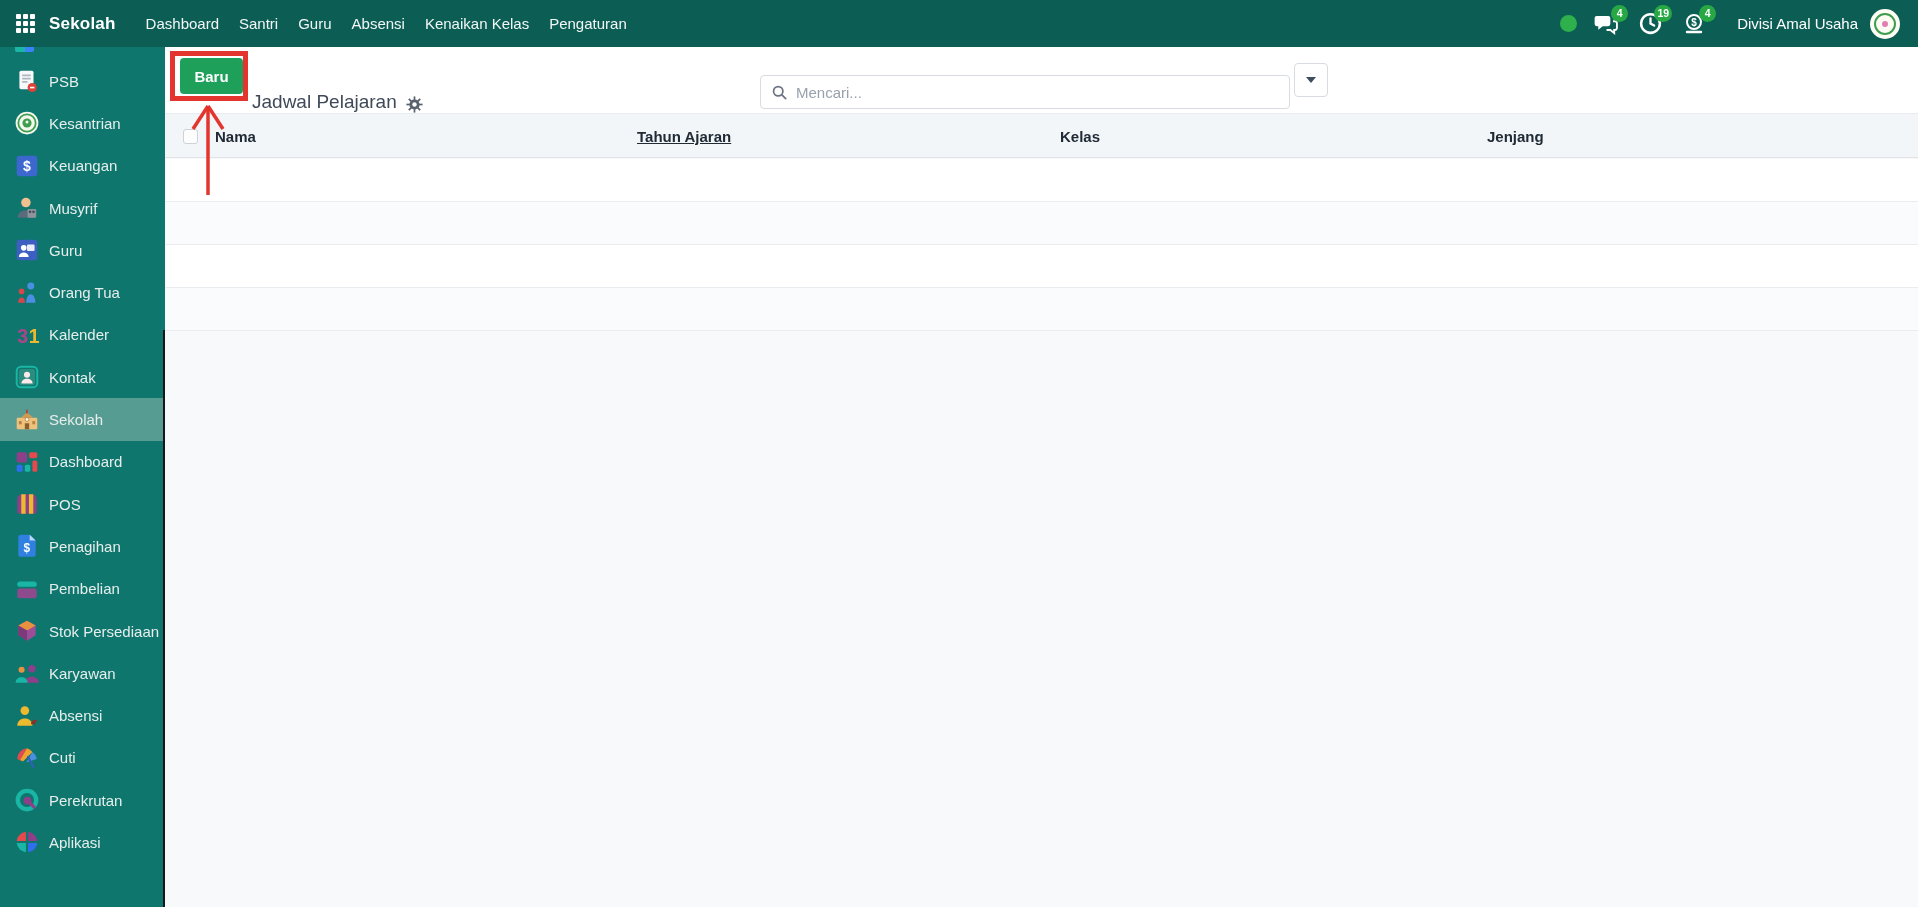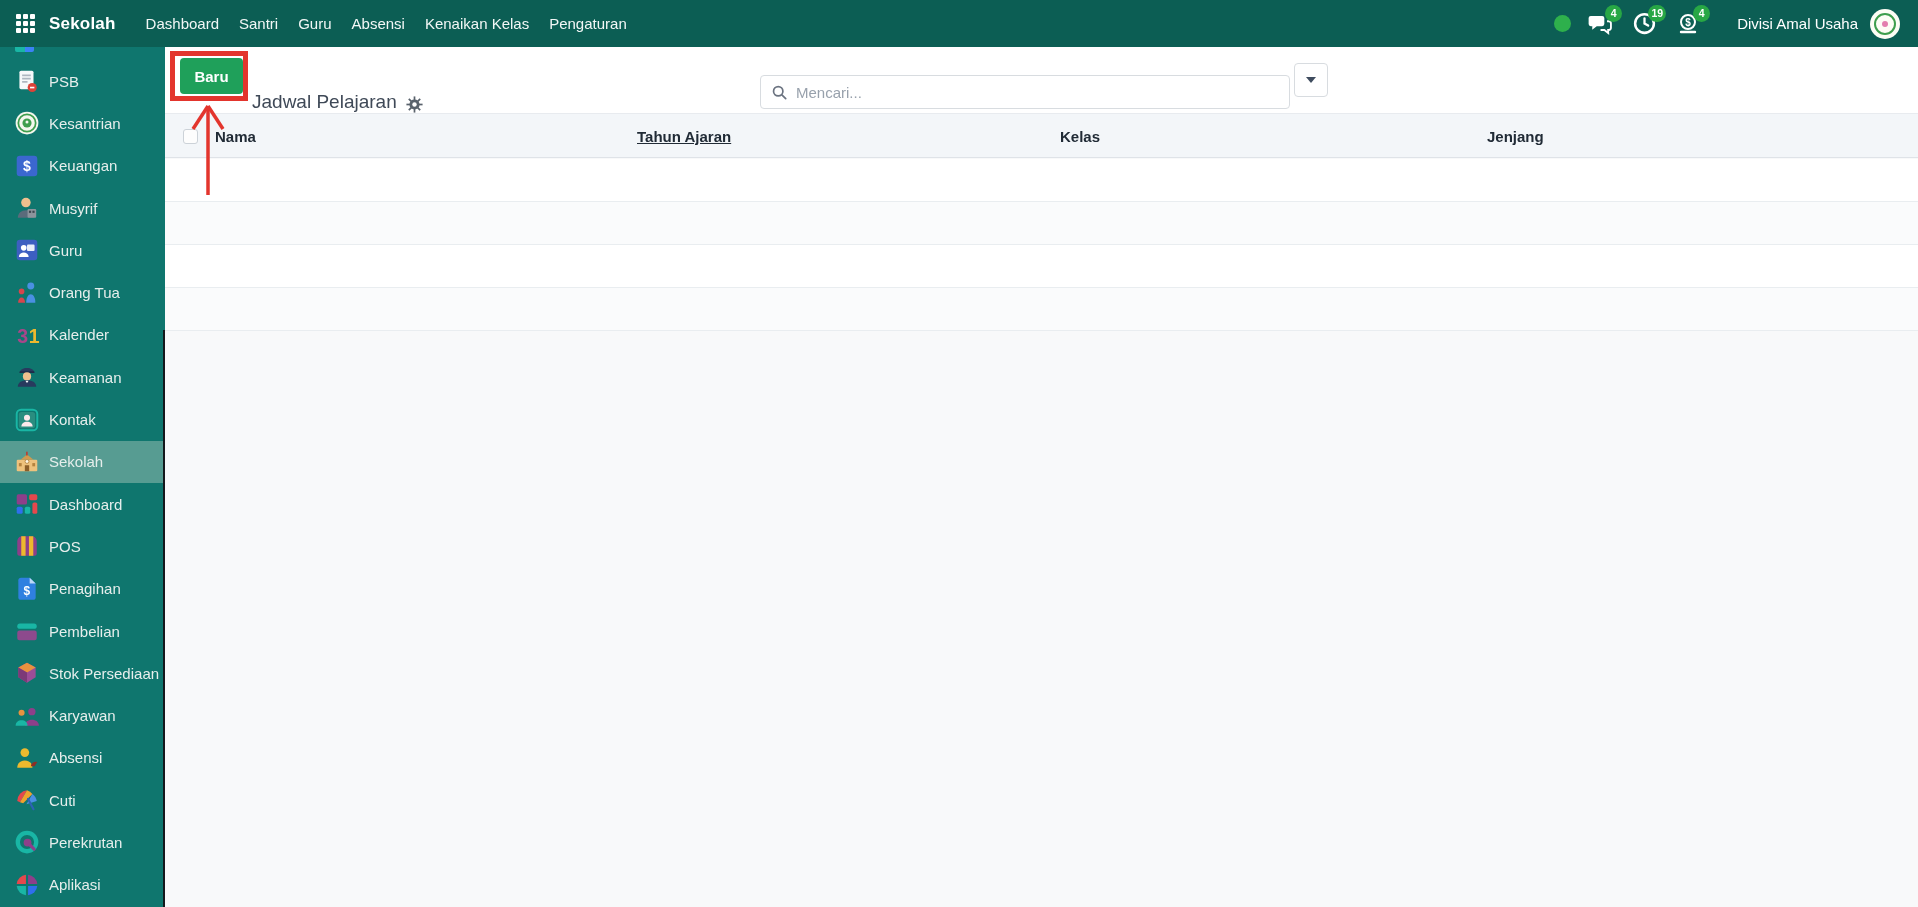--- a/index.html
+++ b/index.html
@@ -16,21 +16,21 @@
   .brand { font-size:17px; font-weight:bold; margin-right:20px; letter-spacing:.2px; }
   .nav-menu { display:flex; align-items:center; }
   .nav-menu .nav-item { font-size:15px; padding:0 10px; line-height:47px; cursor:pointer; color:#f2f7f6; }
   .nav-right { margin-left:auto; display:flex; align-items:center; padding-right:18px; }
   .status-dot { width:17px; height:17px; border-radius:50%; background:#2eb04c; margin-right:14px; }
   .sysicon { position:relative; width:30px; height:30px; margin-right:14px; cursor:pointer;
              display:flex; align-items:center; justify-content:center; }
   .badge { position:absolute; top:-4px; right:-7px; min-width:17px; height:17px; padding:0 3px;
            background:#28a745; color:#fff; border-radius:9px; font-size:10.5px; font-weight:bold;
            display:flex; align-items:center; justify-content:center; }
-  .user-name { font-size:15px; margin:0 12px 0 20px; white-space:nowrap; }
+  .user-name { font-size:15px; margin:0 12px 0 14px; white-space:nowrap; }
   .avatar { width:30px; height:30px; border-radius:50%; background:#fdfdf5; position:relative; cursor:pointer; }
   .avatar::before { content:""; position:absolute; inset:4px; border:2px solid #3f9e4d; border-radius:50%; }
   .avatar::after { content:""; position:absolute; left:12px; top:12px; width:6px; height:6px;
                    border-radius:50%; background:#e37fae; }
 
   
   .sidebar { position:absolute; left:0; top:47px; width:165px; height:860px;
              background:#0f766e; overflow:hidden; z-index:5;text-align:right; }
   .side-frag { position:absolute; left:15px; top:0; width:19px; height:5px; border-radius:0 0 2px 2px;
                background:linear-gradient(to right,#19b6a5 55%, #3b82f6 55%); }
@@ -210,32 +210,20 @@
         <span class="side-label">Orang Tua</span>
       </div>
       <div class="side-item">
         <span class="icon">
           <svg viewBox="0 0 24 24">
             <text x="3" y="19" font-size="18" font-weight="bold" fill="#a8468a" font-family="Liberation Sans, sans-serif">3</text>
             <text x="13.5" y="19" font-size="18" font-weight="bold" fill="#edb92e" font-family="Liberation Sans, sans-serif">1</text>
           </svg>
         </span>
         <span class="side-label">Kalender</span>
-      </div>
-      <div class="side-item">
-        <span class="icon">
-          <svg viewBox="0 0 24 24">
-            <path d="M5.5 7.5c0-2.2 2.9-3.8 6.5-3.8s6.5 1.6 6.5 3.8z" fill="#283a5e"></path>
-            <rect x="5" y="6.8" width="14" height="1.6" rx="0.8" fill="#1d2c49"></rect>
-            <circle cx="12" cy="11.5" r="3.8" fill="#f0c08e"></circle>
-            <path d="M3.5 21c0-4 3.8-6 8.5-6s8.5 2 8.5 6z" fill="#283a5e"></path>
-            <path d="M10.5 15.5l1.5 2 1.5-2z" fill="#fff"></path>
-          </svg>
-        </span>
-        <span class="side-label">Keamanan</span>
       </div>
       <div class="side-item">
         <span class="icon">
           <svg viewBox="0 0 24 24">
             <rect x="2.5" y="2.5" width="19" height="19" rx="4" fill="none" stroke="#19b6a5" stroke-width="1.8"></rect>
             <rect x="4.5" y="4.5" width="15" height="15" rx="2.5" fill="#2a8d80"></rect>
             <circle cx="12" cy="10" r="2.8" fill="#fde9ec"></circle>
             <path d="M6.8 18c0-2.8 2.3-4.4 5.2-4.4s5.2 1.6 5.2 4.4z" fill="#fde9ec"></path>
           </svg>
         </span>

